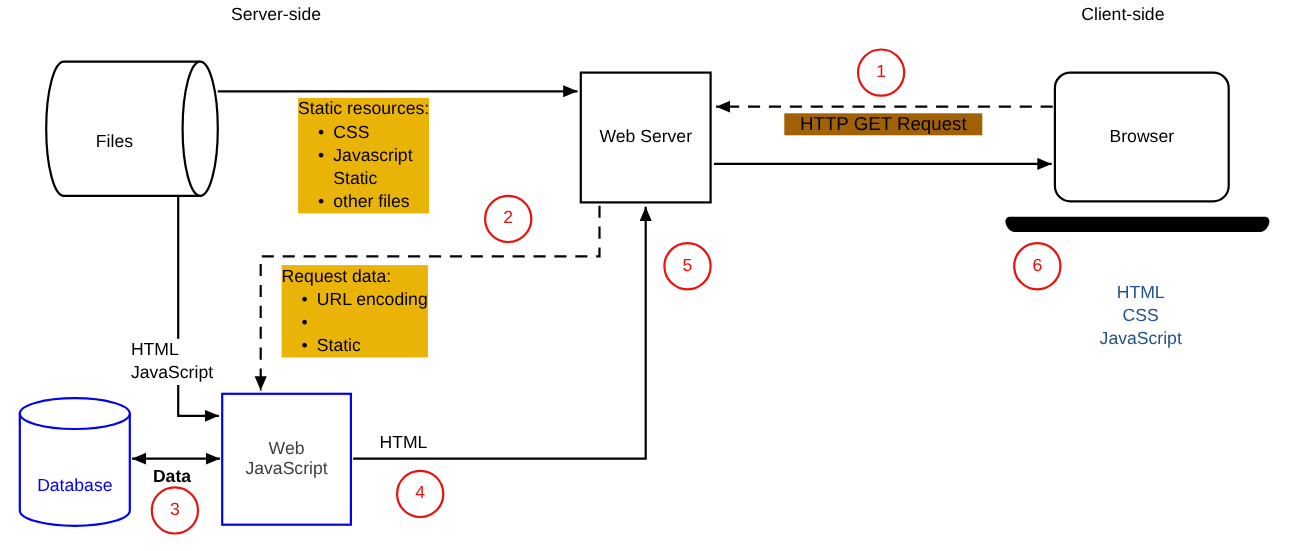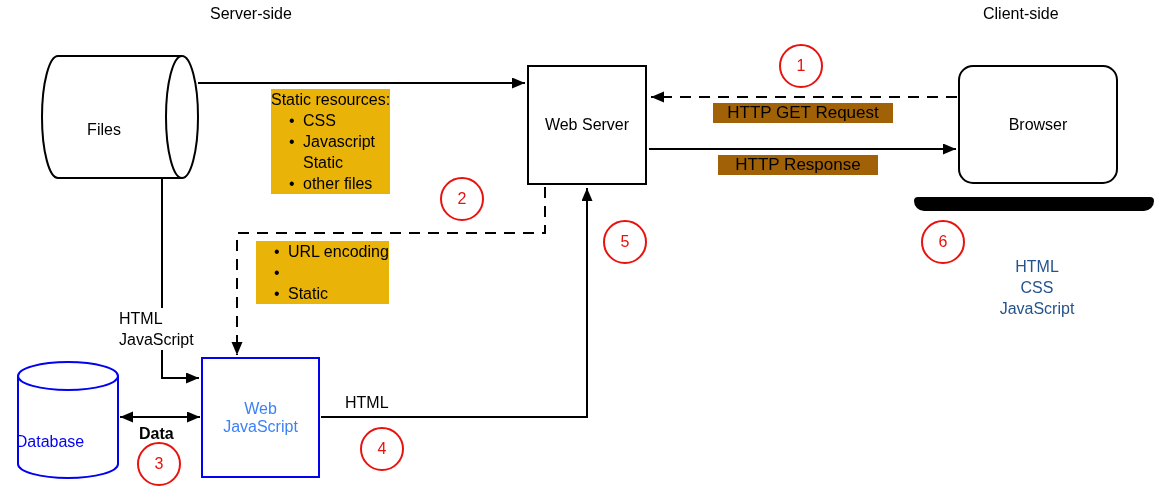--- a/index.html
+++ b/index.html
@@ -9,21 +9,21 @@
   }
   #stage * { box-sizing:border-box; }
   .abs { position:absolute; }
   svg.layer { position:absolute; left:0; top:0; width:1173px; height:501px; }
 
   .region-label { font-size:16px; white-space:nowrap; }
   .node-box {
     position:absolute; display:flex; align-items:center; justify-content:center;
     text-align:center; font-size:16px; background:#ffffff; border:2px solid #000;
   }
-  .node-box.blue { border-color:#0202f0; color:#3b82f6;justify-content:center; }
+  .node-box.blue { border-color:#0202f0; color:#404040;justify-content:center; }
   .rounded { border-radius:15px; }
   .node-label-inline { position:absolute; font-size:16px; text-align:center;margin-top:13px; }
   .blue-text { color:#0202f0; }
 
   .note { position:absolute; font-size:16px; line-height:21px; background:#eab308; }
   .note-row { display:flex; }
   .note-bullet { width:14px; margin-left:18px; text-align:left; }
 
   .edge-label { position:absolute; font-size:17px; text-align:center; background:#a16207; white-space:nowrap; }
   .small-label { position:absolute; font-size:16px; background:#fff; line-height:21px; white-space:nowrap; }
@@ -88,21 +88,21 @@
   </div>
 
   <div class="node-box blue" style="left:201px; top:357px; width:119px; height:121px;">
     <span>
       <span style="display:block;">Web</span>
       <span style="display:block;">JavaScript</span>
     </span>
   </div>
 
   <div class="node-label-inline" style="left:54px; top:108px; width:100px;">Files</div>
-  <div class="node-label-inline blue-text" style="left:0; top:420px; width:100px;">Database</div>
+  <div class="node-label-inline blue-text" style="left:18px; top:420px; width:100px;">Database</div>
 
   <div class="laptop-bar"></div>
 
   <div class="note" style="left:271px; top:89px;">
     <div>Static resources:</div>
     <div class="note-row">
       <span class="note-bullet">•</span>
       <span>CSS</span>
     </div>
     <div class="note-row">
@@ -113,35 +113,35 @@
       <span class="note-bullet"></span>
       <span>Static</span>
     </div>
     <div class="note-row">
       <span class="note-bullet">•</span>
       <span>other files</span>
     </div>
   </div>
 
   <div class="note" style="left:256px; top:241px;">
+    <div>Request data:</div>
     <div class="note-row">
       <span class="note-bullet">•</span>
       <span>URL encoding</span>
     </div>
     <div class="note-row">
       <span class="note-bullet">•</span>
     </div>
     <div class="note-row">
       <span class="note-bullet">•</span>
       <span>Static</span>
     </div>
   </div>
 
   <div class="edge-label" style="left:713px; top:103px; width:180px;">HTTP GET Request</div>
-  <div class="edge-label" style="left:718px; top:155px; width:160px;">HTTP Response</div>
 
   <div class="small-label" style="left:119px; top:308px;">
     <span style="display:block;">HTML</span>
     <span style="display:block;">JavaScript</span>
   </div>
 
   <div class="small-label" style="left:139px; top:423px;font-weight:bold;">Data</div>
 
   <div class="small-label" style="left:345px; top:392px;">HTML</div>
 

